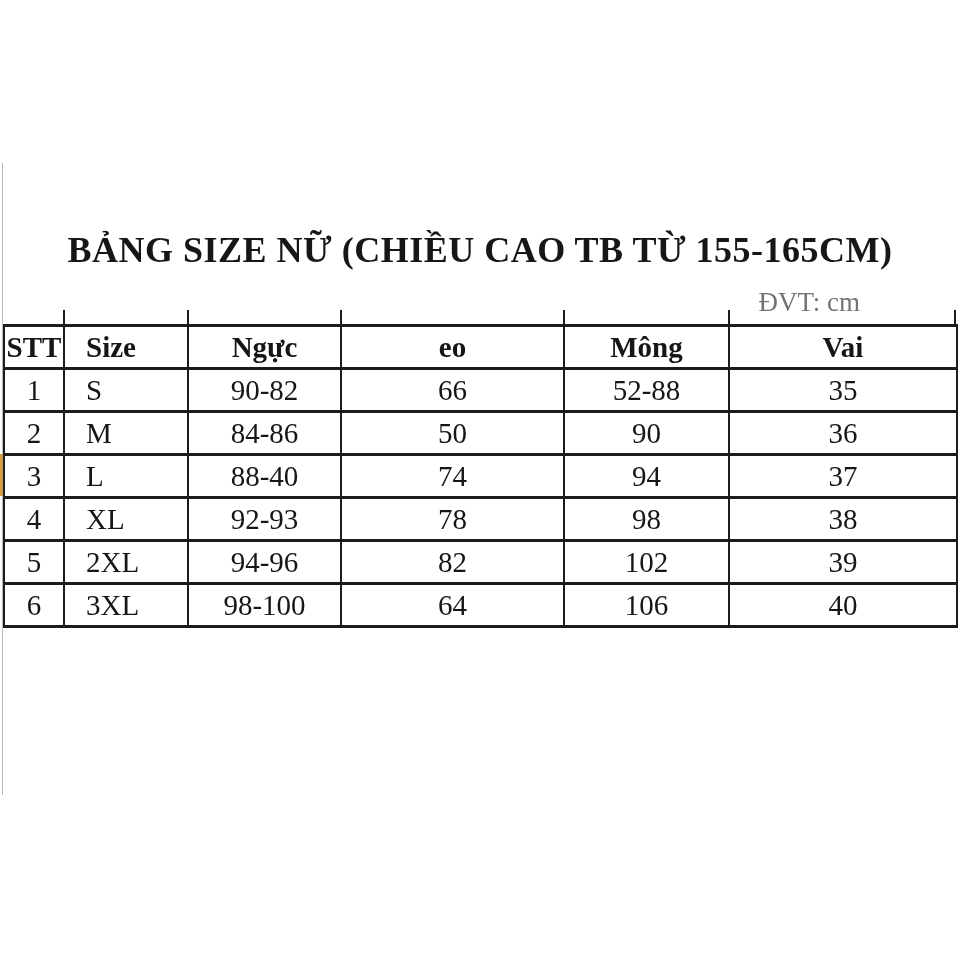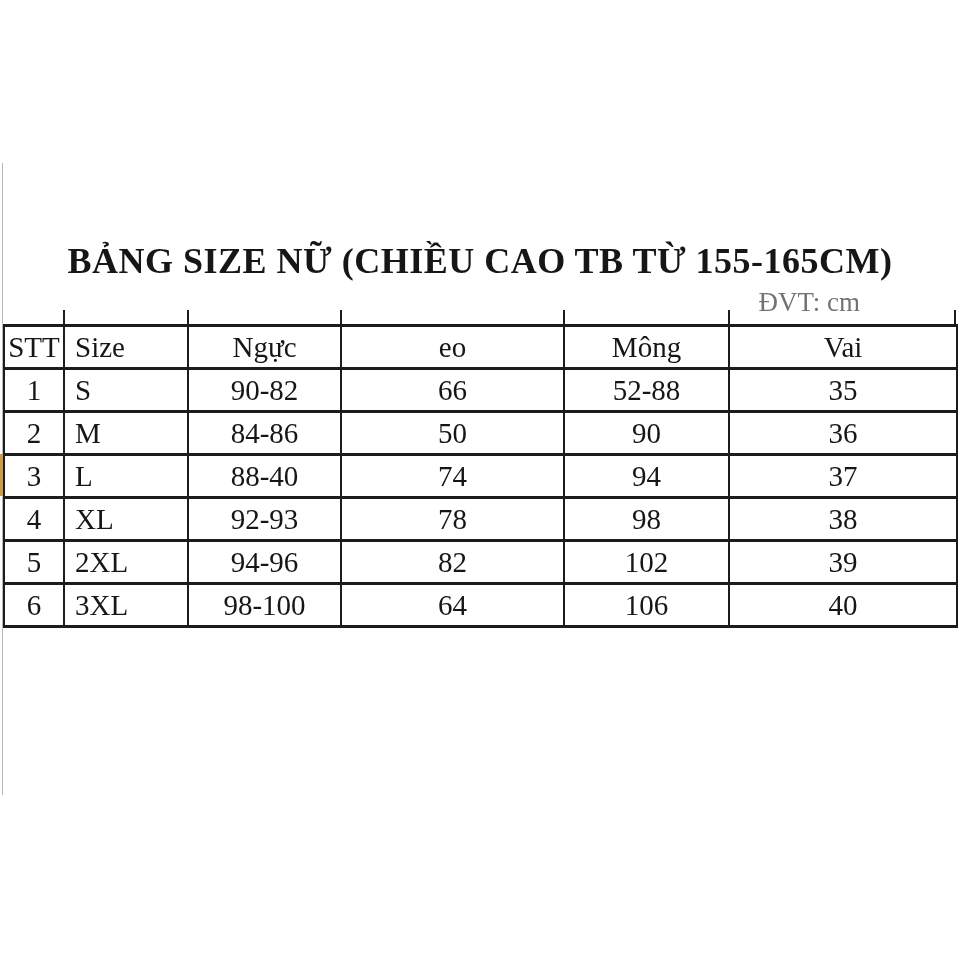--- a/index.html
+++ b/index.html
@@ -29,21 +29,21 @@
   .accent-marker {
     position: absolute;
     left: 0;
     top: 454px;
     width: 4px;
     height: 42px;
     background: #cf9b43;
   }
   .doc-title {
     position: absolute;
-    top: 240px;
+    top: 229px;
     left: 0;
     width: 960px;
     margin: 0;
     text-align: center;
     font-size: 36px;
     font-weight: bold;
     letter-spacing: 0.5px;
     color: #161616;
     white-space: nowrap;
   }
@@ -69,25 +69,25 @@
     border: 2px solid #1c1c1c;
     border-top-width: 3px;
     border-bottom-width: 3px;
     height: 40px;
     padding: 0;
     text-align: center;
     vertical-align: middle;
     overflow: hidden;
     white-space: nowrap;
   }
-  table.size-table th { font-weight: normal; }
+  table.size-table th { font-weight: bold; }
   table.size-table th.col-size,
   table.size-table td.col-size {
     text-align: left;
-    padding-left: 10px;
+    padding-left: 21px;
   }
   
   .stub {
     position: absolute;
     top: 310px;
     width: 2px;
     height: 17px;
     background: #1c1c1c;
   }
   .stub.s1 { left: 63px; }

